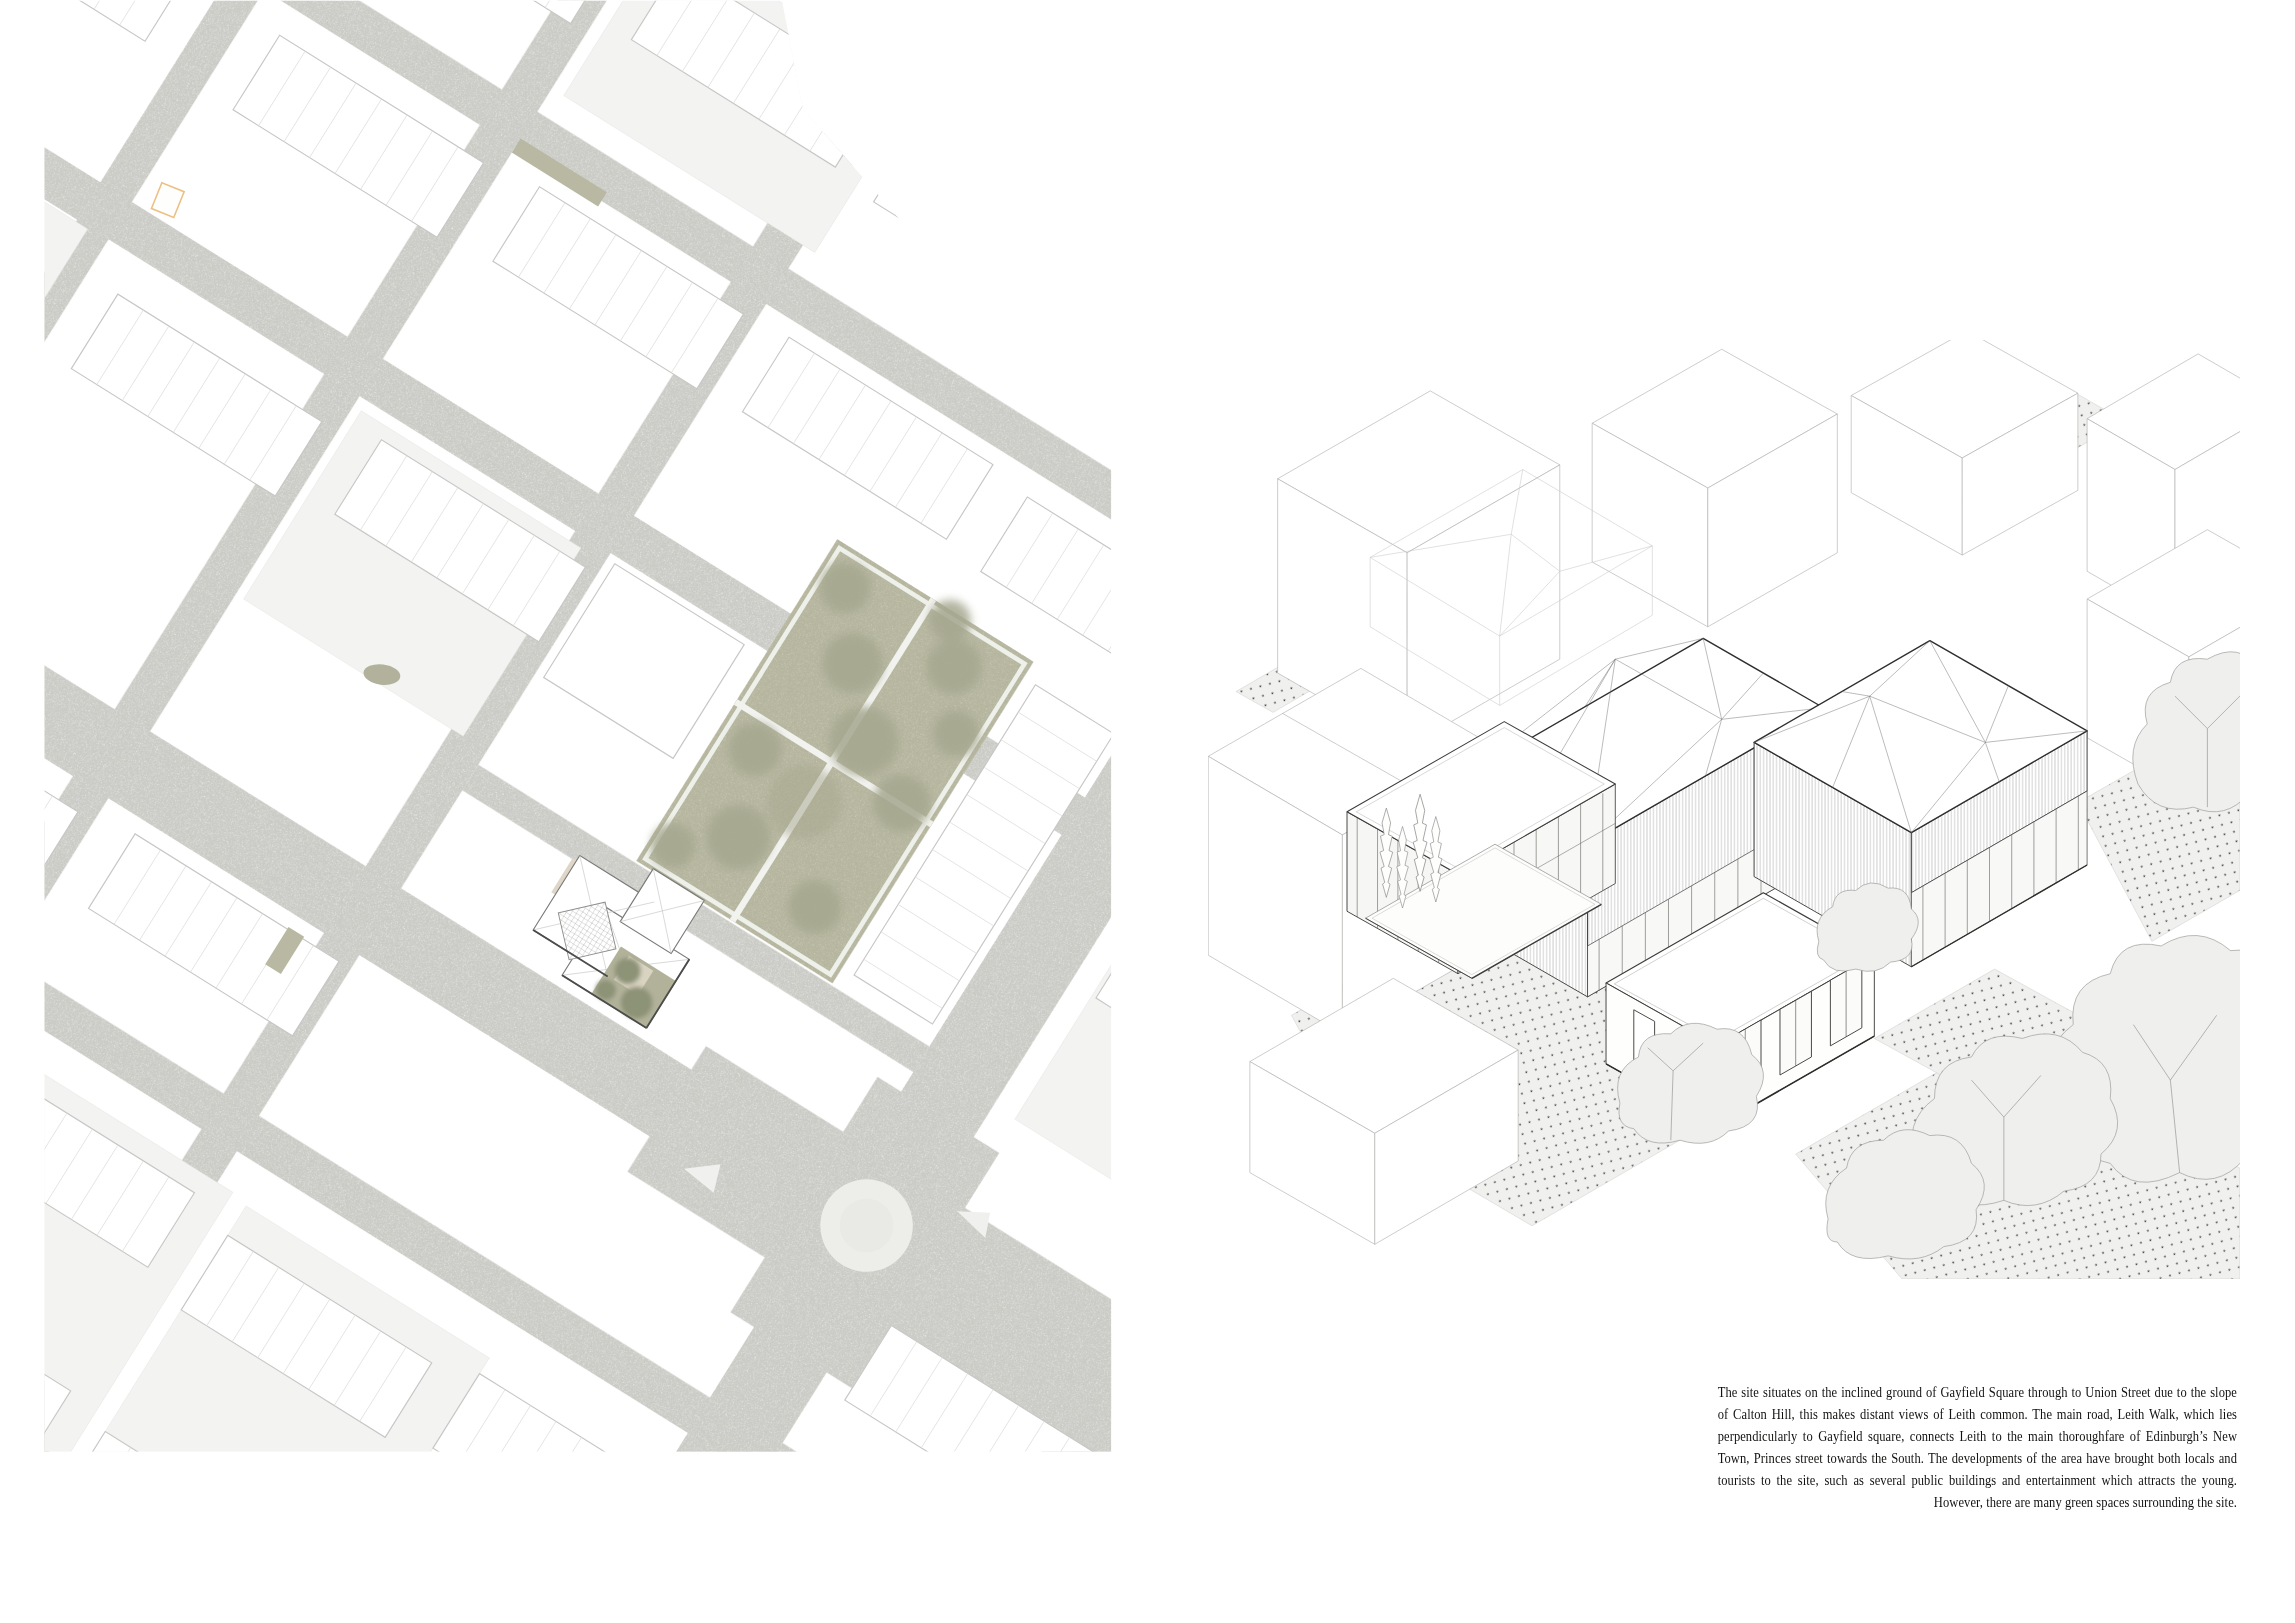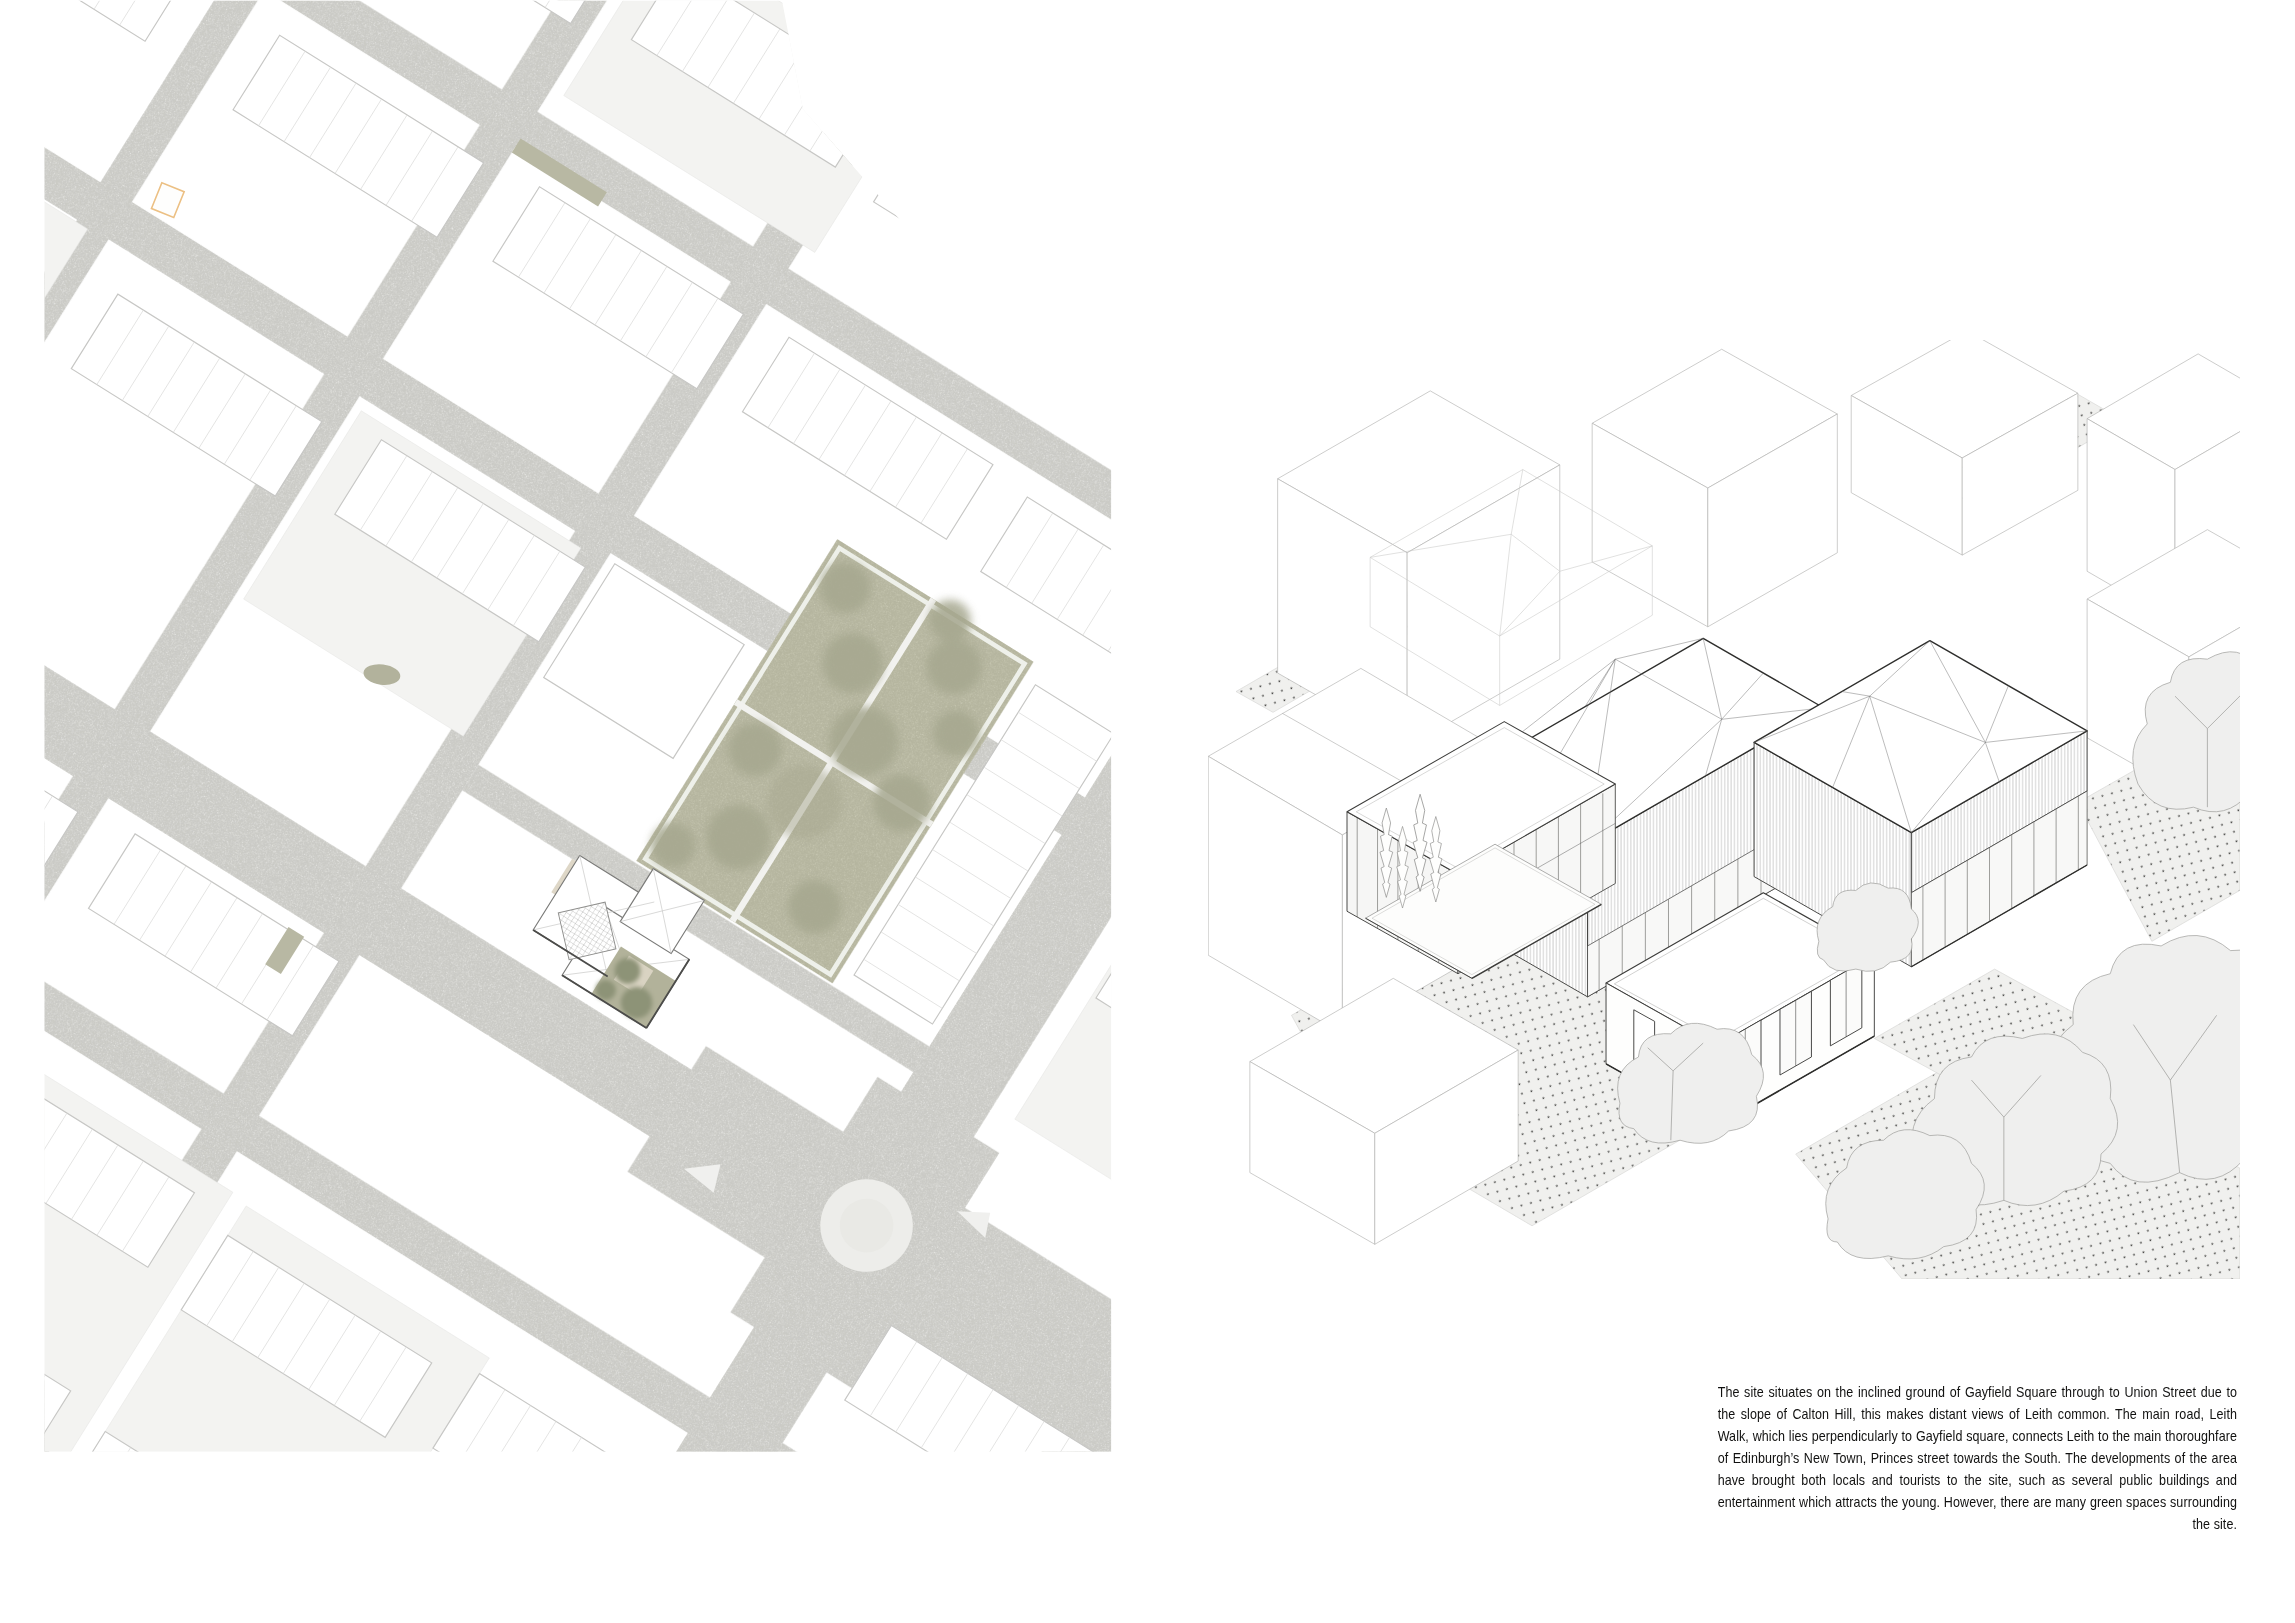--- a/index.html
+++ b/index.html
@@ -3,21 +3,21 @@
 <meta charset="utf-8">
 <style>
   html,body{margin:0;padding:0;}
   body{
     width:2295px;height:1623px;
     background:#ffffff;
     font-family:"Liberation Sans", sans-serif;
     position:relative;
     overflow:hidden;
   }
-  .sheet{position:absolute;inset:0;background:#ffffff;}
+  .sheet{position:absolute;inset:0;background:#ffffff;font-family:Liberation Serif, serif;}
   .fig{position:absolute;}
   .desc{
     position:absolute;
     top:1366px;
     right:58px;
     width:606px;
     transform:scaleX(0.857);
     transform-origin:100% 0;
     font-size:14.6px;
     line-height:22px;

